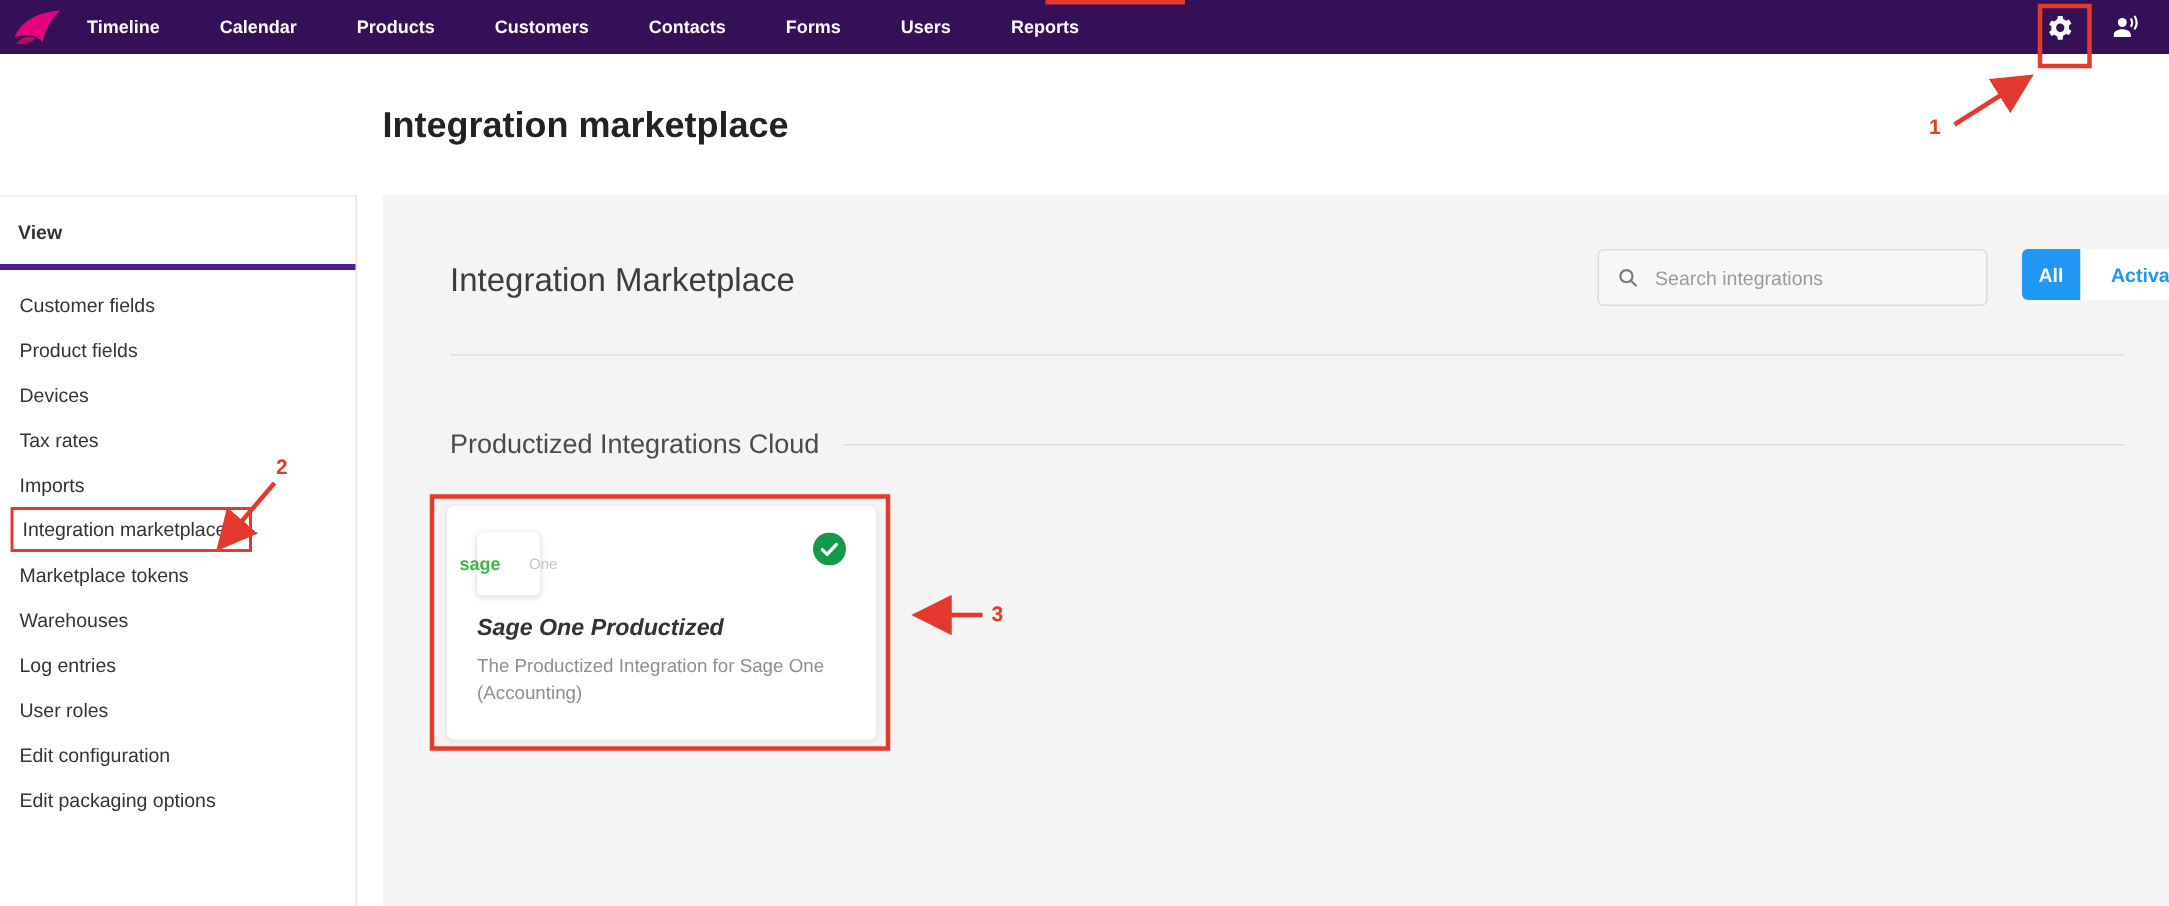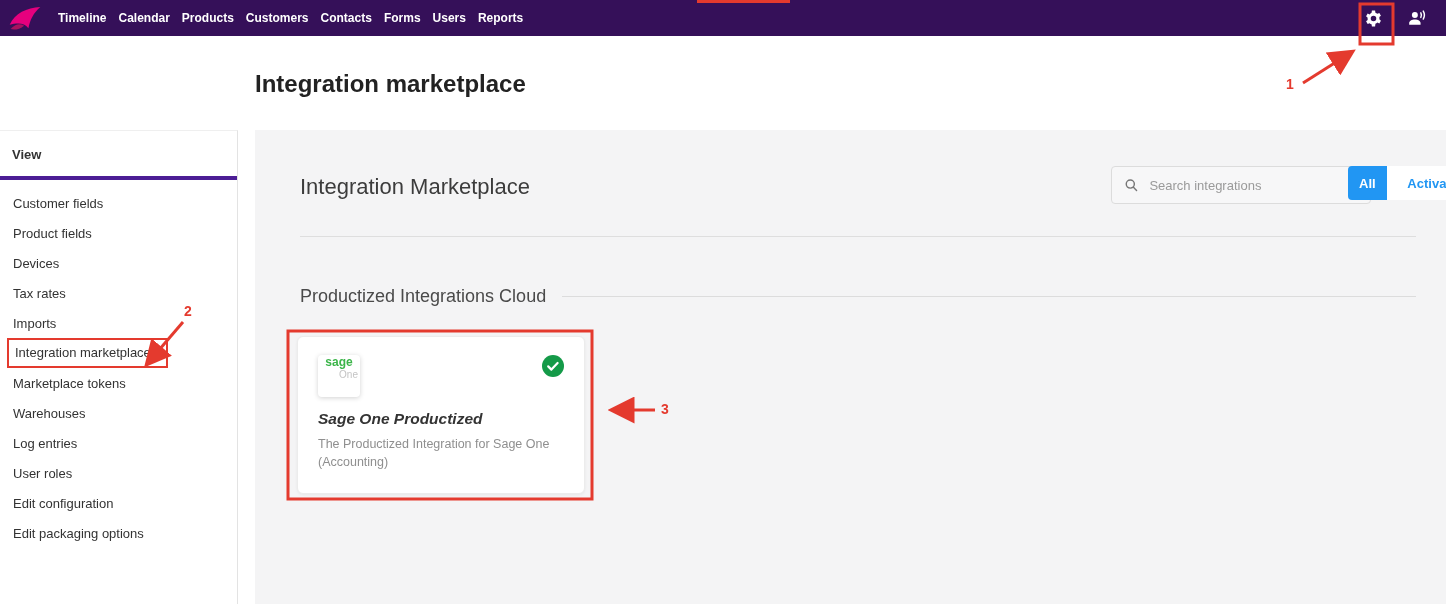--- a/index.html
+++ b/index.html
@@ -6,55 +6,55 @@
     --nav:#351059; --accent:#2196f3; --red:#e43a2e; --green:#149a48;
     --sage:#3cb54a; --magenta:#e6007e; --graybg:#f4f4f5;
   }
   *{box-sizing:border-box;}
   body{margin:0;font-family:"Liberation Sans",sans-serif;background:#fff;}
   .page{position:relative;width:1446px;height:604px;background:#fff;overflow:hidden;}
 
   
   .topnav{position:absolute;top:0;left:0;right:0;height:36px;background:var(--nav);display:flex;align-items:center;z-index:2;}
   .logo{width:46px;padding-left:8px;display:flex;align-items:center;cursor:pointer;}
-  .nav-items{display:flex;list-style:none;margin:0;padding:0 0 0 12px;gap:12px;}
+  .nav-items{display:flex;list-style:none;margin:0;padding:0 0 0 12px;gap:40px;}
   .nav-item{color:#fff;font-size:12px;font-weight:bold;cursor:pointer;white-space:nowrap;}
   .nav-right{margin-left:auto;display:flex;align-items:center;gap:22px;padding-right:18px;}
   .nav-icon{display:flex;align-items:center;justify-content:center;width:22px;height:22px;cursor:pointer;}
 
   
   .header{position:absolute;top:36px;left:0;right:0;height:94px;background:#fff;}
   .page-title{position:absolute;left:255px;top:34px;margin:0;font-size:24px;font-weight:bold;color:#222;}
 
   
   .sidebar{position:absolute;left:0;top:130px;bottom:0;width:238px;background:#fff;border-right:1px solid #e3e3e3;border-top:1px solid #efefef;}
   .sidebar-title{padding:16px 0 14px 12px;font-size:13px;font-weight:bold;color:#333;border-bottom:4px solid #4c1d95;}
   .sidebar-list{list-style:none;margin:8px 0 0;padding:0;}
   .sidebar-item{display:flex;align-items:center;height:30px;padding-left:13px;font-size:13px;color:#333;cursor:pointer;}
   .item-label.boxed{display:inline-block;line-height:1.25;padding:5px 15px 5px 6px;margin-left:-6px;border:2px solid var(--red);}
 
   
   .main{position:absolute;left:255px;top:130px;right:0;bottom:0;background:var(--graybg);}
   .main-heading{position:absolute;left:45px;top:44px;margin:0;font-size:22px;font-weight:400;color:#3c3c3c;}
-  .search-box{position:absolute;left:810px;top:36px;width:260px;height:38px;background:#f7f7f8;border:1px solid #dcdcdc;border-radius:4px;display:flex;align-items:center;padding:0 12px;margin-left:46px;}
+  .search-box{position:absolute;left:810px;top:36px;width:260px;height:38px;background:#f7f7f8;border:1px solid #dcdcdc;border-radius:4px;display:flex;align-items:center;padding:0 12px;}
   .search-box input{border:none;outline:none;background:transparent;font-size:13px;color:#555;margin-left:9px;width:100%;font-family:inherit;}
   .search-box input::placeholder{color:#9a9a9a;}
   .filters{position:absolute;left:1093px;top:36px;height:38px;display:flex;}
   .filter-btn{font-family:inherit;border:none;cursor:pointer;font-size:13px;font-weight:bold;height:34px;}
   .filter-btn.active{background:var(--accent);color:#fff;padding:0 11px;border-radius:4px 0 0 4px;}
   .filter-btn.inactive{background:#fff;color:var(--accent);padding:0 14px;width:100px;}
   .divider{position:absolute;left:45px;right:30px;top:106px;border-top:1px solid #dedede;}
   .section-row{position:absolute;left:45px;right:30px;top:156px;display:flex;align-items:center;gap:16px;}
   .section-title{font-size:18px;color:#4a4a4a;margin:0;font-weight:400;white-space:nowrap;}
   .section-line{flex:1;height:1px;background:#dcdcdc;}
 
   
   .card{position:absolute;left:42px;top:206px;width:288px;height:158px;background:#fff;border:1px solid #ececec;border-radius:6px;box-shadow:0 1px 3px rgba(0,0,0,.06);padding:18px 20px;cursor:pointer;}
   .card-top{display:flex;justify-content:space-between;align-items:flex-start;}
-  .logo-tile{width:42px;height:42px;background:#fff;border-radius:4px;box-shadow:0 1px 5px rgba(0,0,0,.18);display:flex;align-items:center;justify-content:flex-start;flex-direction:column;}
+  .logo-tile{width:42px;height:42px;background:#fff;border-radius:4px;box-shadow:0 1px 5px rgba(0,0,0,.18);display:flex;align-items:center;justify-content:center;}
   .sage-text{font-size:12px;font-weight:bold;color:var(--sage);}
   .one-text{font-size:10px;color:#c4c4c4;margin-left:19px;}
   .card-title{margin:13px 0 0;font-size:15.5px;font-weight:bold;color:#333;font-style:italic;}
   .card-desc{margin:7px 0 0;font-size:12.5px;color:#8f8f8f;line-height:1.45;max-width:240px;}
 
   
   .annotations{position:absolute;left:0;top:0;width:1446px;height:604px;pointer-events:none;z-index:20;}
   .ann-label{position:absolute;color:var(--red);font-size:14px;font-weight:bold;z-index:21;pointer-events:none;}
 </style>
 </head>

